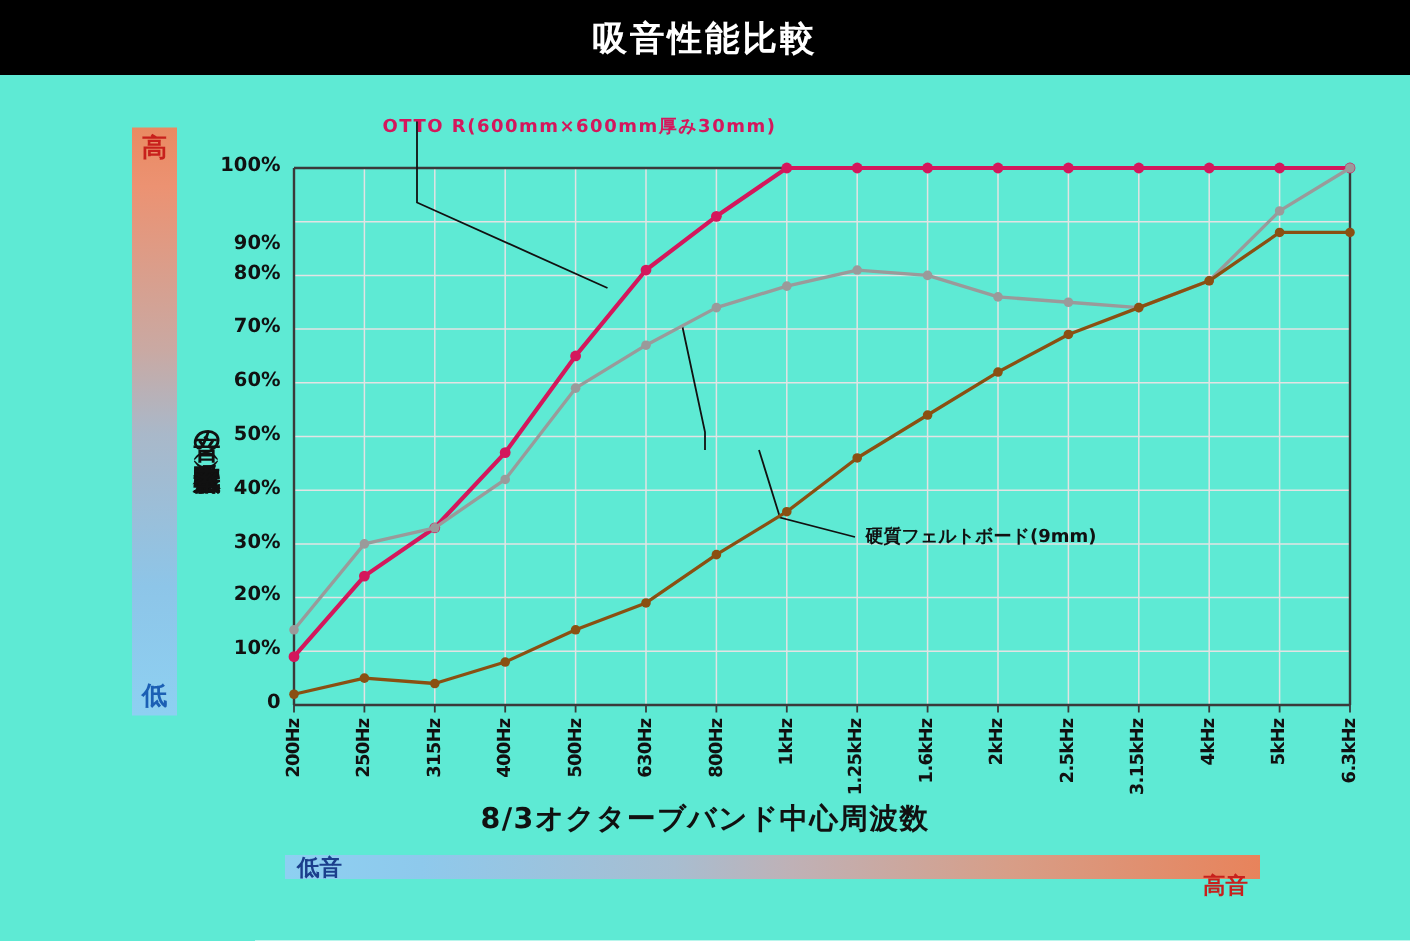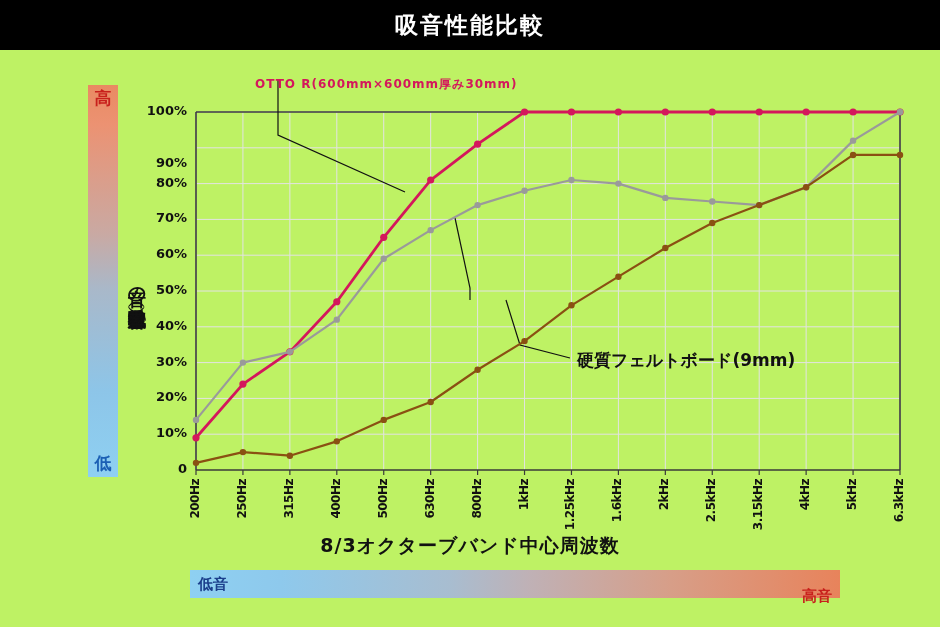--- a/index.html
+++ b/index.html
@@ -2,21 +2,21 @@
 <html><head>
 <meta charset="utf-8">
 <style>
   * { box-sizing: border-box; margin: 0; padding: 0; }
   html, body {
     width: 940px; height: 627px;
     background: #ffffff;
     font-family: "DejaVu Sans", "Liberation Sans", sans-serif;
     overflow: hidden;
   }
-  #root { position: relative; width: 940px; height: 627px; background:#bef264; }
+  #root { position: relative; width: 940px; height: 627px; background:#5eead4; }
 
   
   .titlebar {
     position: absolute; left: 0; top: 0; width: 940px; height: 50px;
     background: #000000;
     display: flex; align-items: center; justify-content: center;
   }
   .titlebar .t {
     color: #ffffff; font-size: 23px; font-weight: 700; letter-spacing: 2px;
   }
@@ -57,31 +57,31 @@
     writing-mode: vertical-rl; transform: rotate(180deg);
     transform-origin: center; white-space: nowrap; letter-spacing: -0.5px;
   }
 
   
   .series-label {
     position: absolute; font-weight: 700; white-space: pre-line;
   }
   .lbl-otto { left: 255px; top: 76px; font-size: 12px; color: #d4175c; letter-spacing: 1px; text-align: right; }
   .lbl-ure  { left: 350px; top: 285px; font-size: 15px; color: #111; line-height: 1.28; }
-  .lbl-felt { left: 577px; top: 349px; font-size: 17px; color: #111; }
+  .lbl-felt { left: 577px; top: 349px; font-size: 12px; color: #111; }
 
   
   .xaxis-title {
     position: absolute; left: 0; top: 533px; width: 940px; text-align: center;
     font-size: 19px; font-weight: 700; color: #111; letter-spacing: 1px;
   }
 
   
   .hgrad {
-    position: absolute; left: 190px; top: 570px; width: 650px; height: 28px;
+    position: absolute; left: 190px; top: 570px; width: 650px; height: 16px;
     background: linear-gradient(to right, #8ed0f2 0%, #8ec9ec 14%, #a8bdd0 40%, #bfb1b6 52%, #d79e88 74%, #e8835b 100%);
     display: flex; align-items: center; justify-content: space-between;
   }
   .hgrad .cap { font-size: 15px; font-weight: 700; padding: 0 8px; }
   .hgrad .cap.lo { color: #1b3f8c; }
   .hgrad .cap.hi { color: #c8201c; margin-top: 24px; }
 </style>
 </head>
 <body>
 

